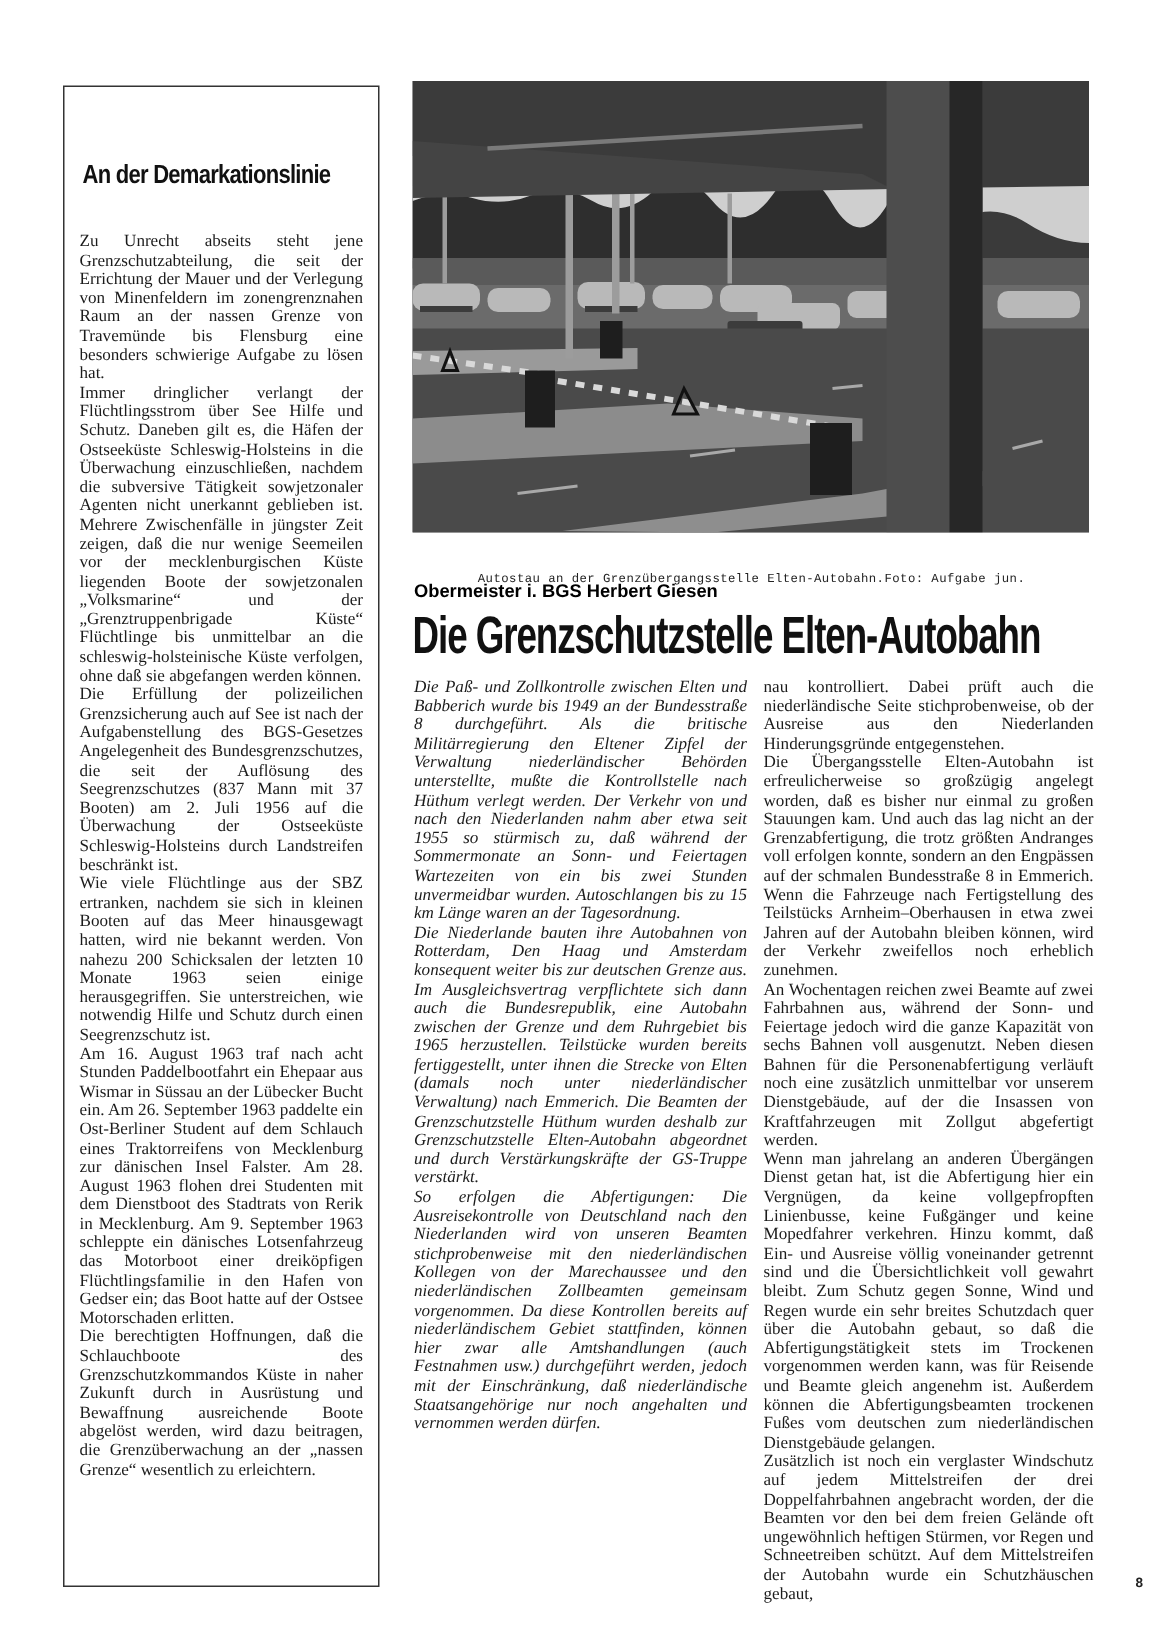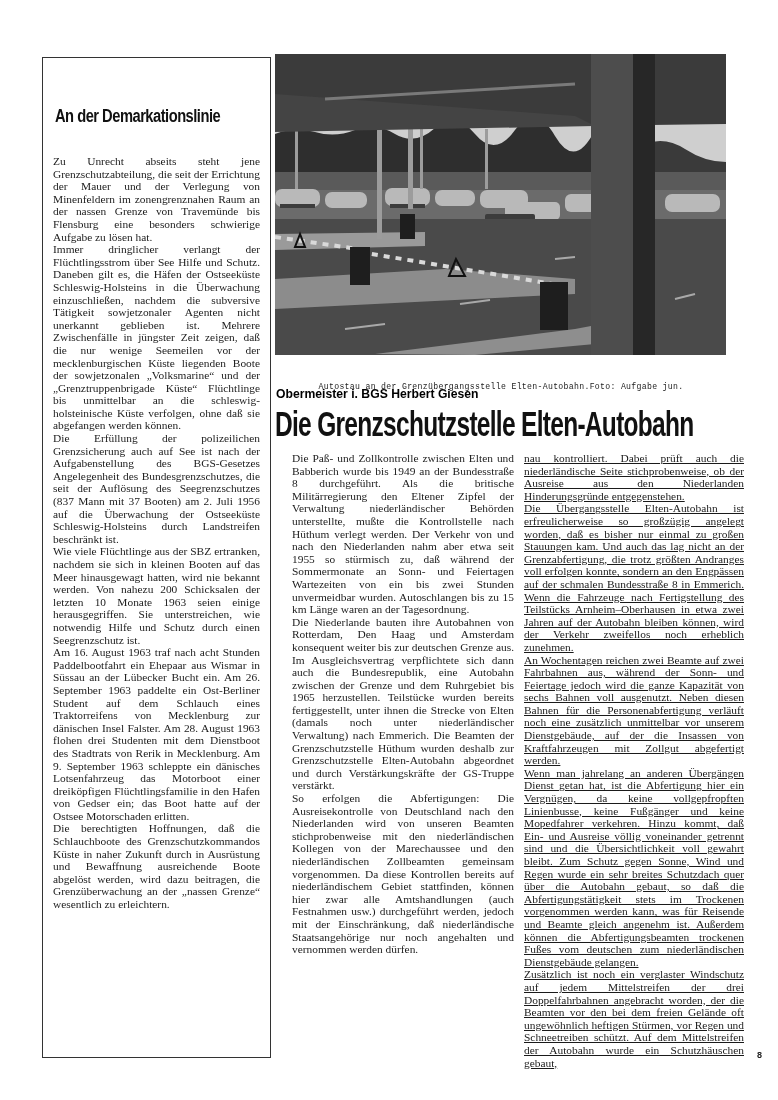--- a/index.html
+++ b/index.html
@@ -3,21 +3,21 @@
 <meta charset="utf-8">
 <style>
   html, body { margin: 0; padding: 0; }
   body {
     width: 778px; height: 1100px; background: #ffffff; position: relative; overflow: hidden;
     color: #1a1a1a;
   }
 
   
   #sidebar-box {
-    position: absolute; left: 42px; top: 57px; width: 229px; height: 1001px;
+    position: absolute; left: 42px; top: 57px; width: 211px; height: 1001px;
     border: 1px solid #333; box-sizing: border-box;
     padding: 48px 10px 10px 10px;
   }
   #sidebar-title {
     font-family: "Liberation Sans", "DejaVu Sans", sans-serif;
     font-weight: bold; font-size: 17.5px; letter-spacing: -0.6px;
     transform: scaleX(0.84); transform-origin: left center; white-space: nowrap;
     margin: 0 0 28px 2px; color: #111;
   }
   .sidebar-body p, .col p {
@@ -42,22 +42,22 @@
     position: absolute; left: 276px; top: 387px;
     font-family: "Liberation Sans", "DejaVu Sans", sans-serif; font-weight: bold; font-size: 12.2px; color: #000000;
   }
   #headline {
     position: absolute; left: 275px; top: 404px; white-space: nowrap;
     font-family: "Liberation Sans", "DejaVu Sans", sans-serif; font-weight: bold; font-size: 35px; letter-spacing: -1px;
     transform: scaleX(0.70); transform-origin: left top; color: #111;
   }
 
   .col { position: absolute; top: 452px; width: 222px; }
-  #col-mid { left: 292px; }
-  #col-right { left: 524px; width: 220px; text-decoration: underline; }
+  #col-mid { left: 276px; font-style: italic; }
+  #col-right { left: 509px; width: 220px; }
 
   #page-number {
     position: absolute; left: 757px; top: 1050px;
     font-family: "Liberation Sans", "DejaVu Sans", sans-serif; font-weight: bold; font-size: 9px; color: #222;
   }
 </style>
 </head>
 <body>
 
 <div id="sidebar-box">

